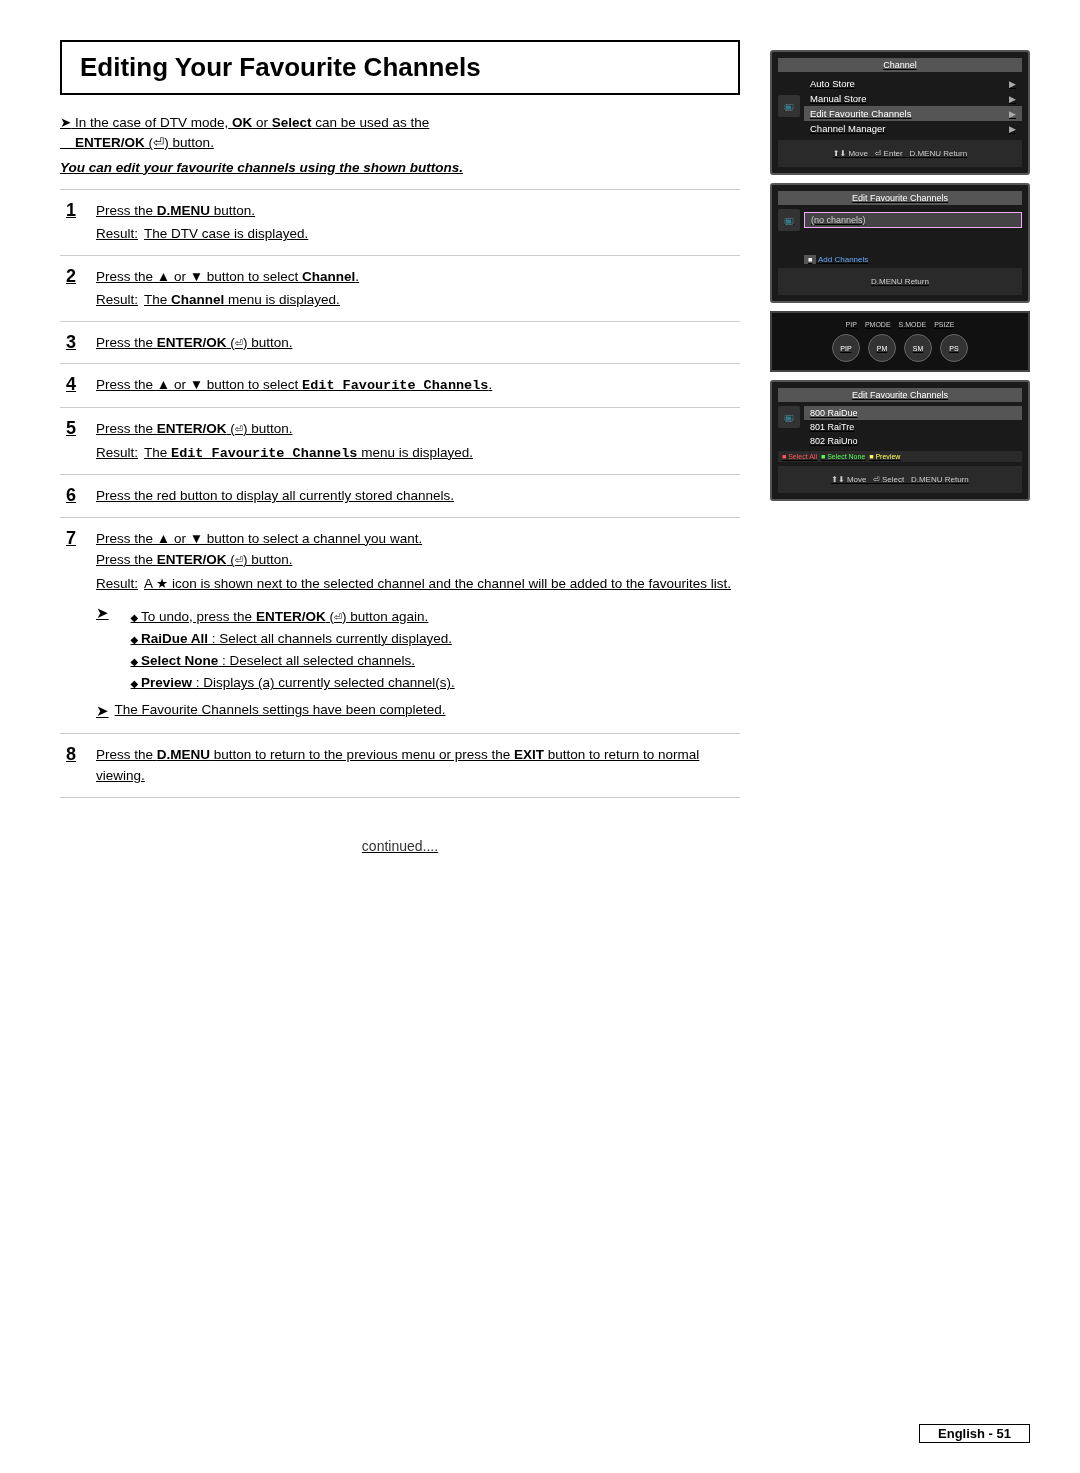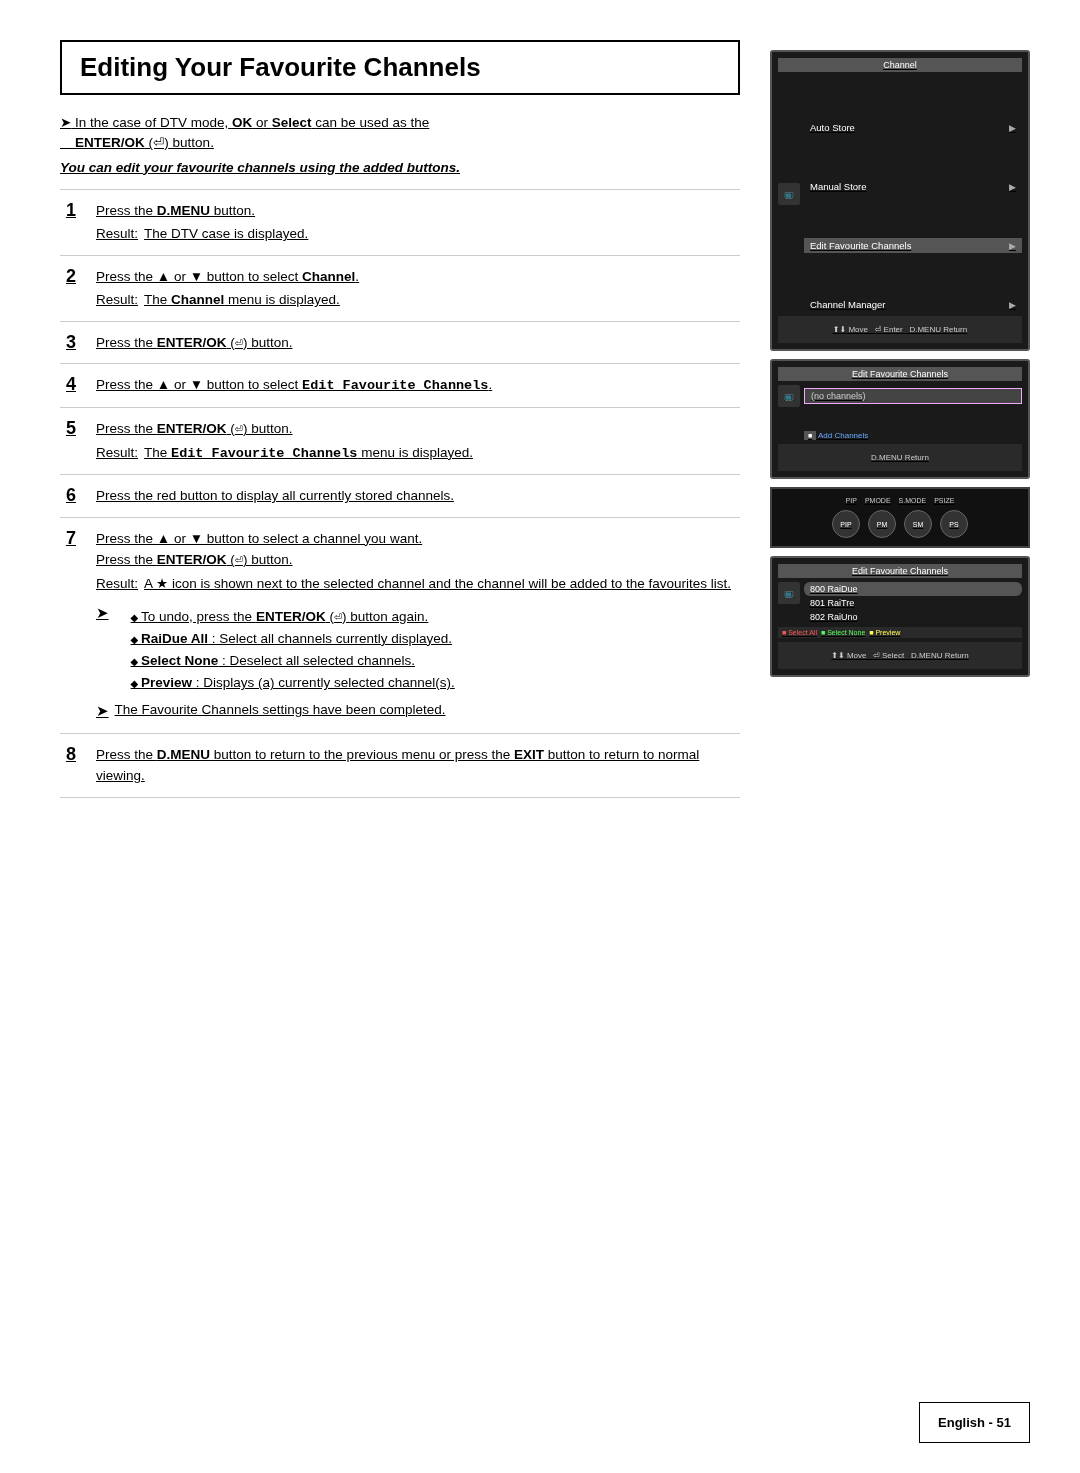--- a/index.html
+++ b/index.html
@@ -118,21 +118,21 @@
       text-align: center;
       margin-top: 40px;
       font-size: 14px;
       color: #333;
     }
     .page-number-box {
       position: absolute;
       bottom: 30px;
       right: 50px;
       border: 1px solid #000;
-      padding: 12px 18px;
+      padding: 1px 18px;
       font-size: 13px;
       font-weight: bold;
     }
 
     
     .tv-screen {
       background: #1a1a1a;
       border: 2px solid #555;
       border-radius: 3px;
       padding: 6px;
@@ -147,21 +147,20 @@
       font-size: 9px;
       padding: 2px 4px;
       margin-bottom: 4px;
     }
     .tv-menu-item {
       padding: 2px 6px;
       font-size: 9.5px;
       display: flex;
       justify-content: space-between;
       align-items: center;
-      margin-top: 44px;
     }
     .tv-menu-item.selected {
       background: #555;
     }
     .tv-menu-item .arrow-r {
       color: #aaa;
       font-size: 9px;
     }
     .tv-status-bar {
       background: #2a2a2a;
@@ -234,21 +233,20 @@
       color: #6af;
       margin-top: 4px;
     }
     .channel-item {
       padding: 2px 6px;
       font-size: 9px;
     }
     .channel-item.highlighted {
       background: #555;
       color: #fff;
-      border-radius: 6px;
     }
     .bottom-bar {
       background: #2a2a2a;
       padding: 2px 4px;
       font-size: 7px;
       color: #ccc;
       display: flex;
       gap: 4px;
       flex-wrap: wrap;
       margin-top: 3px;
@@ -269,21 +267,21 @@
     <div class="intro-note">
       <span>➤</span>
       <span>In the case of DTV mode,</span>
       <strong>OK</strong>
       <span> or </span>
       <strong>Select</strong>
       <span> can be used as the</span><br>
       &nbsp;&nbsp;&nbsp;&nbsp;<strong>ENTER/OK</strong><span> (⏎)</span><span> button.</span>
     </div>
 
-    <div class="italic-note">You can edit your favourite channels using the added buttons.</div>
+    <div class="italic-note">You can edit your favourite channels using the shown buttons.</div>
 
     
     <table class="steps-table">
 
       <tbody>
           <tr>
         <td class="step-num">1</td>
         <td class="step-content">
           Press the <strong>D.MENU</strong> button.
           <div class="result-row">
@@ -365,20 +363,21 @@
 
       <tr>
         <td class="step-num">8</td>
         <td class="step-content">
           Press the <strong>D.MENU</strong> button to return to the previous menu or press the <strong>EXIT</strong> button to return to normal viewing.
         </td>
       </tr>
     </tbody>
       </table>
 
+    <div class="continued">continued....</div>
   </div>
 
   <div class="right-column">
 
     <div class="tv-screen">
       <div class="tv-screen-title">Channel</div>
       <div class="screen-wrapper">
         <div style="display:flex;gap:4px;align-items:center;">
           <div class="tv-icon-box">📺</div>
           <div class="tv-content-area">

